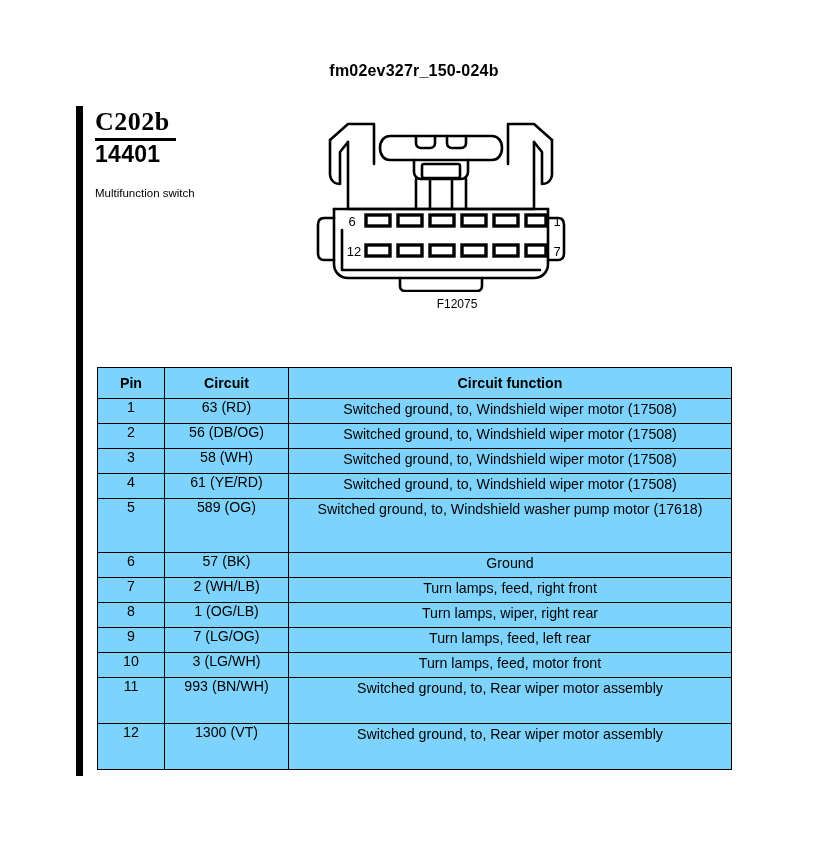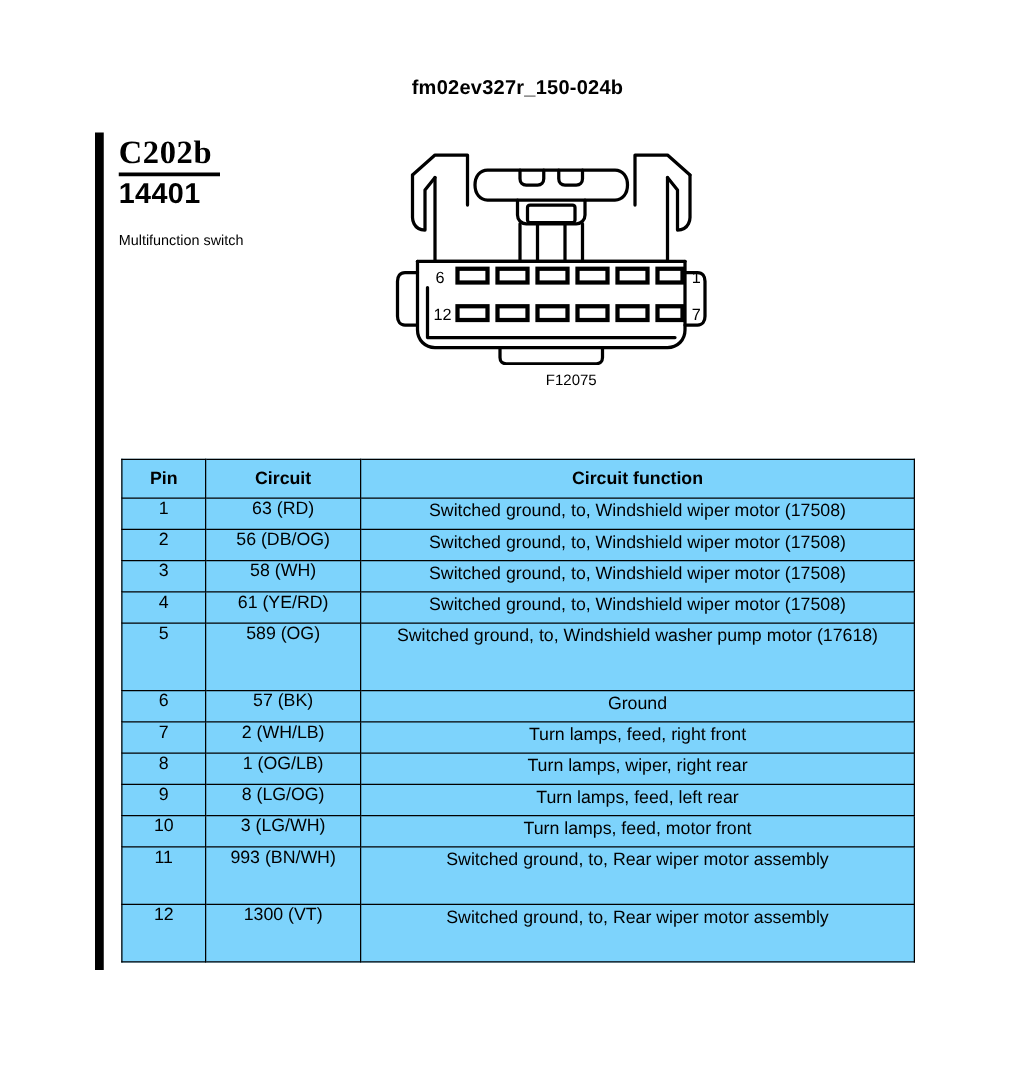--- a/index.html
+++ b/index.html
@@ -265,21 +265,21 @@
         <td class="cell-circuit">2 (WH/LB)</td>
         <td class="cell-function">Turn lamps, feed, right front</td>
       </tr>
       <tr class="h-normal">
         <td class="cell-pin">8</td>
         <td class="cell-circuit">1 (OG/LB)</td>
         <td class="cell-function">Turn lamps, wiper, right rear</td>
       </tr>
       <tr class="h-normal">
         <td class="cell-pin">9</td>
-        <td class="cell-circuit">8 (LG/OG)</td>
+        <td class="cell-circuit">7 (LG/OG)</td>
         <td class="cell-function">Turn lamps, feed, left rear</td>
       </tr>
       <tr class="h-normal">
         <td class="cell-pin">10</td>
         <td class="cell-circuit">3 (LG/WH)</td>
         <td class="cell-function">Turn lamps, feed, motor front</td>
       </tr>
       <tr class="h-tall">
         <td class="cell-pin">11</td>
         <td class="cell-circuit">993 (BN/WH)</td>

